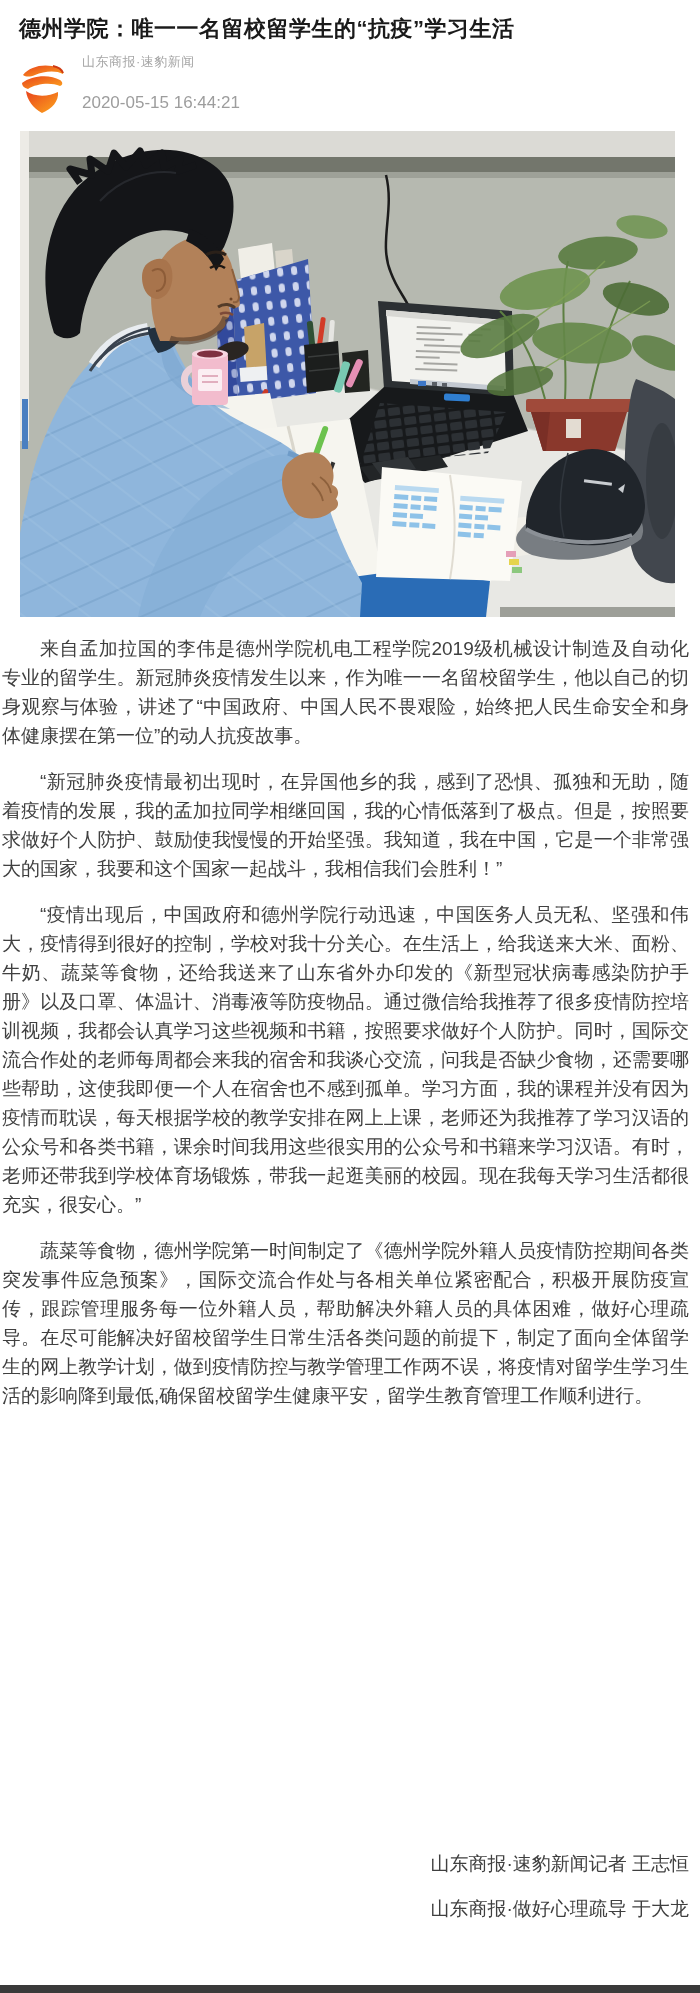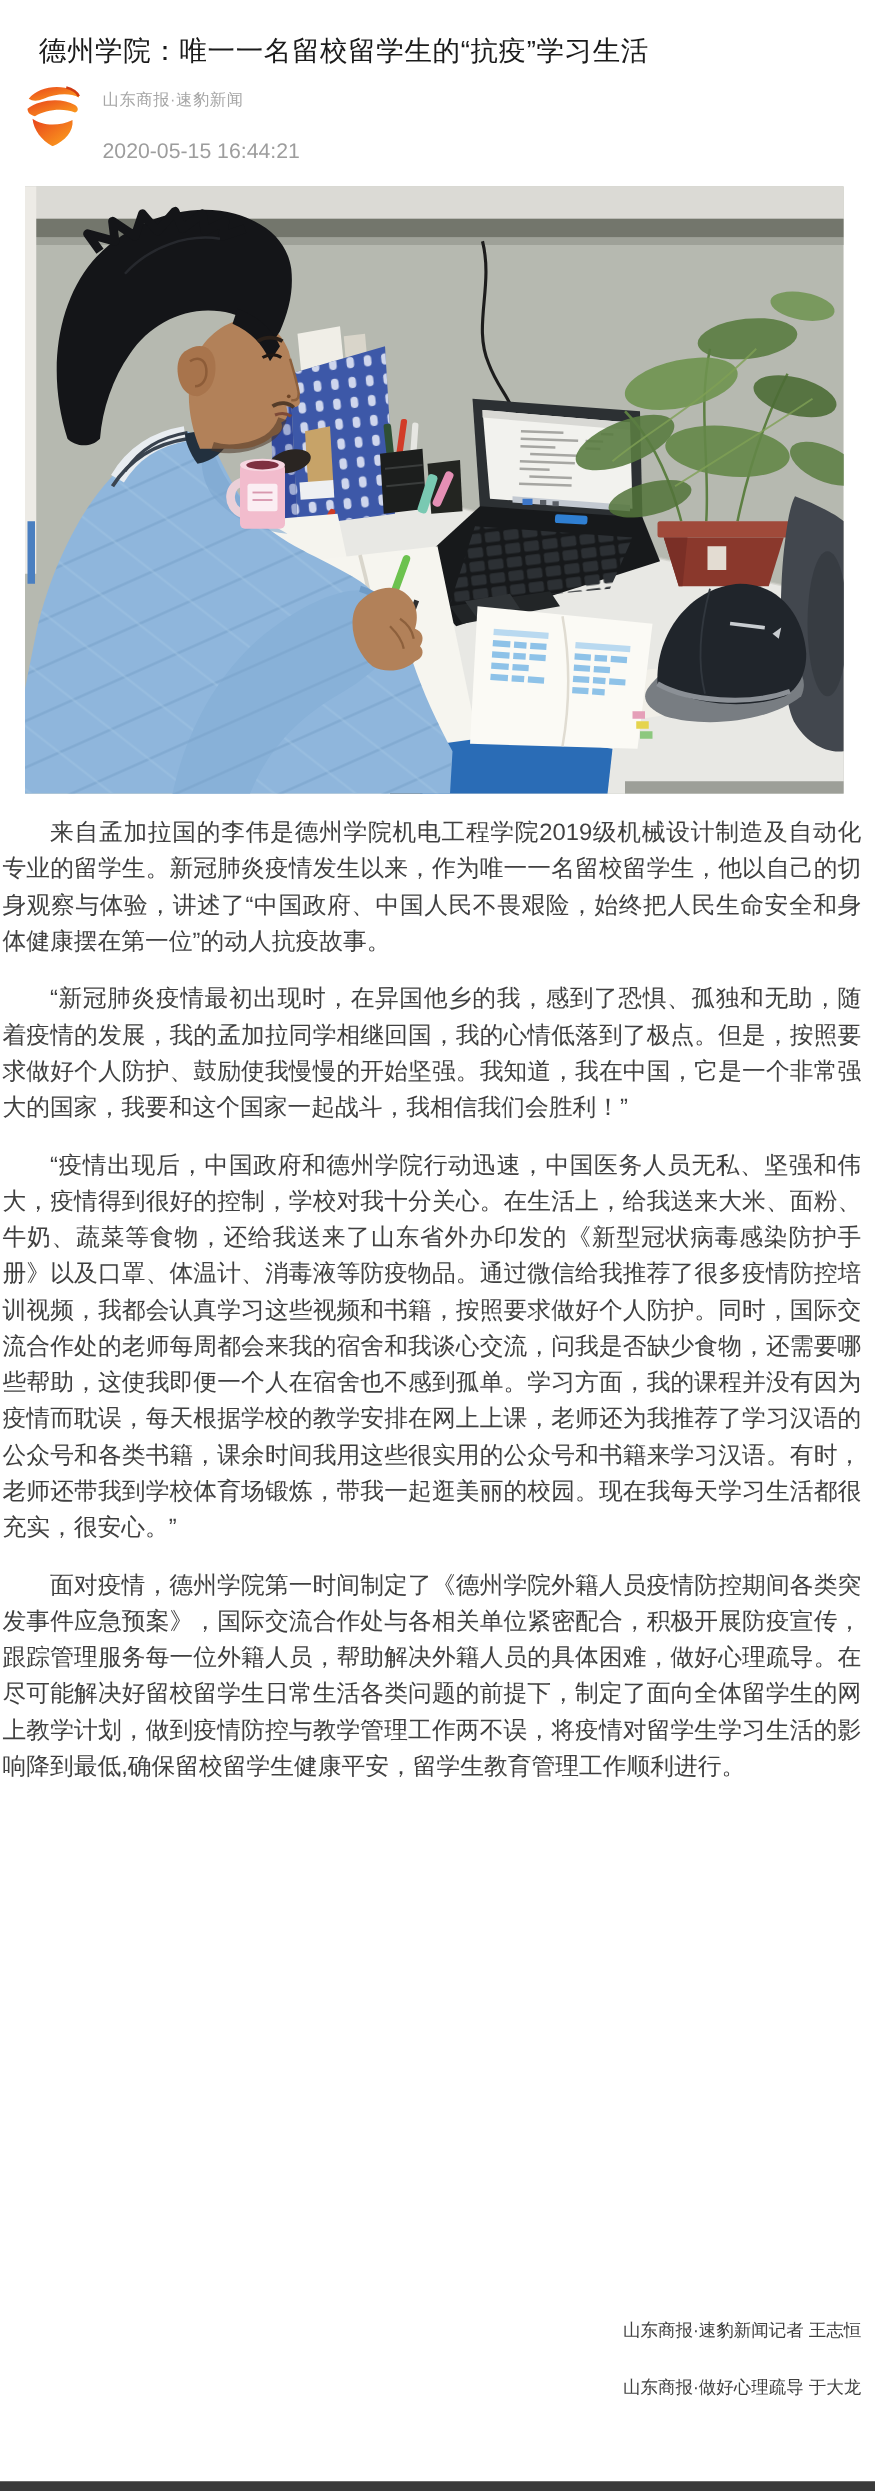--- a/index.html
+++ b/index.html
@@ -1,30 +1,30 @@
 <!DOCTYPE html>
 <html><head>
 <meta charset="utf-8">
 <style>
   html,body{margin:0;padding:0;background:#ffffff;}
   .page{position:relative;width:700px;height:1993px;background:#fff;overflow:hidden;
         font-family:"Liberation Sans","DejaVu Sans",sans-serif;}
-  .title{margin:12px;padding:14px 12px 0 19px;font-size:22px;line-height:29px;
-         font-weight:normal;color:#1a1a1a;letter-spacing:.5px;}
-  .source-row{display:flex;align-items:flex-start;margin:6px 0 0 20px;gap:17px;}
+  .title{margin:0;padding:14px 12px 0 19px;font-size:22px;line-height:29px;
+         font-weight:bold;color:#1a1a1a;letter-spacing:.5px;}
+  .source-row{display:flex;align-items:flex-end;margin:6px 0 0 20px;gap:17px;}
   .logo{width:45px;height:50px;flex:none;}
   .meta{display:flex;flex-direction:column;}
   .meta .name{font-size:13px;color:#a6a6a6;margin-top:4px;letter-spacing:.5px;}
   .meta .time{font-size:17px;color:#9d9d9d;margin-top:22px;}
   .photo{display:block;margin:18px 0 0 20px;}
   .content{padding:0 11px 0 2px;}
   .content p{margin:17px 0 0 0;font-size:19px;line-height:29px;color:#404040;
              text-indent:2em;text-align:justify;}
   .byline{position:absolute;top:1853px;right:11px;text-align:left;
-          font-size:14px;color:#3f3f3f;}
+          font-size:19px;color:#3f3f3f;}
   .byline div{line-height:22px;margin-bottom:23px;}
   .bottom-bar{position:absolute;left:0;top:1985px;width:700px;height:8px;background:#3a3a3a;}
 </style>
 </head>
 <body>
 
 <div class="page">
 
   <h1 class="title">德州学院：唯一一名留校留学生的“抗疫”学习生活</h1>
 
@@ -261,21 +261,21 @@
       <rect x="310" y="331" width="4" height="9" fill="#2f2f2f" transform="rotate(20 312 335)"></rect>
       <path d="M268,332 C278,322 292,318 302,324 C312,330 316,342 312,354 C318,356 320,362 316,368 C320,372 318,378 312,380 C304,388 288,390 278,384 C268,376 262,362 262,350 C262,342 264,336 268,332 Z" fill="#b28159"></path>
       <path d="M300,346 C306,350 310,356 311,362 M292,352 C298,358 302,364 303,370" stroke="#8d603c" stroke-width="1.8" fill="none"></path>
     </g>
   </svg>
 
   <div class="content">
     <p>来自孟加拉国的李伟是德州学院机电工程学院2019级机械设计制造及自动化专业的留学生。新冠肺炎疫情发生以来，作为唯一一名留校留学生，他以自己的切身观察与体验，讲述了“中国政府、中国人民不畏艰险，始终把人民生命安全和身体健康摆在第一位”的动人抗疫故事。</p>
     <p>“新冠肺炎疫情最初出现时，在异国他乡的我，感到了恐惧、孤独和无助，随着疫情的发展，我的孟加拉同学相继回国，我的心情低落到了极点。但是，按照要求做好个人防护、鼓励使我慢慢的开始坚强。我知道，我在中国，它是一个非常强大的国家，我要和这个国家一起战斗，我相信我们会胜利！”</p>
     <p>“疫情出现后，中国政府和德州学院行动迅速，中国医务人员无私、坚强和伟大，疫情得到很好的控制，学校对我十分关心。在生活上，给我送来大米、面粉、牛奶、蔬菜等食物，还给我送来了山东省外办印发的《新型冠状病毒感染防护手册》以及口罩、体温计、消毒液等防疫物品。通过微信给我推荐了很多疫情防控培训视频，我都会认真学习这些视频和书籍，按照要求做好个人防护。同时，国际交流合作处的老师每周都会来我的宿舍和我谈心交流，问我是否缺少食物，还需要哪些帮助，这使我即便一个人在宿舍也不感到孤单。学习方面，我的课程并没有因为疫情而耽误，每天根据学校的教学安排在网上上课，老师还为我推荐了学习汉语的公众号和各类书籍，课余时间我用这些很实用的公众号和书籍来学习汉语。有时，老师还带我到学校体育场锻炼，带我一起逛美丽的校园。现在我每天学习生活都很充实，很安心。”</p>
-    <p>面对疫情，德州学院第一时间制定了《德州学院外籍人员疫情防控期间各类突发事件应急预案》，国际交流合作处与各相关单位紧密配合，积极开展防疫宣传，跟踪管理服务每一位外籍人员，帮助解决外籍人员的具体困难，做好心理疏导。在尽可能解决好留校留学生日常生活各类问题的前提下，制定了面向全体留学生的网上教学计划，做到疫情防控与教学管理工作两不误，将疫情对留学生学习生活的影响降到最低,确保留校留学生健康平安，留学生教育管理工作顺利进行。</p>
+    <p>蔬菜等食物，德州学院第一时间制定了《德州学院外籍人员疫情防控期间各类突发事件应急预案》，国际交流合作处与各相关单位紧密配合，积极开展防疫宣传，跟踪管理服务每一位外籍人员，帮助解决外籍人员的具体困难，做好心理疏导。在尽可能解决好留校留学生日常生活各类问题的前提下，制定了面向全体留学生的网上教学计划，做到疫情防控与教学管理工作两不误，将疫情对留学生学习生活的影响降到最低,确保留校留学生健康平安，留学生教育管理工作顺利进行。</p>
   </div>
 
   <div class="byline">
     <div>山东商报·速豹新闻记者 王志恒</div>
     <div>山东商报·做好心理疏导 于大龙</div>
   </div>
 
   <div class="bottom-bar"></div>
 </div>
 

